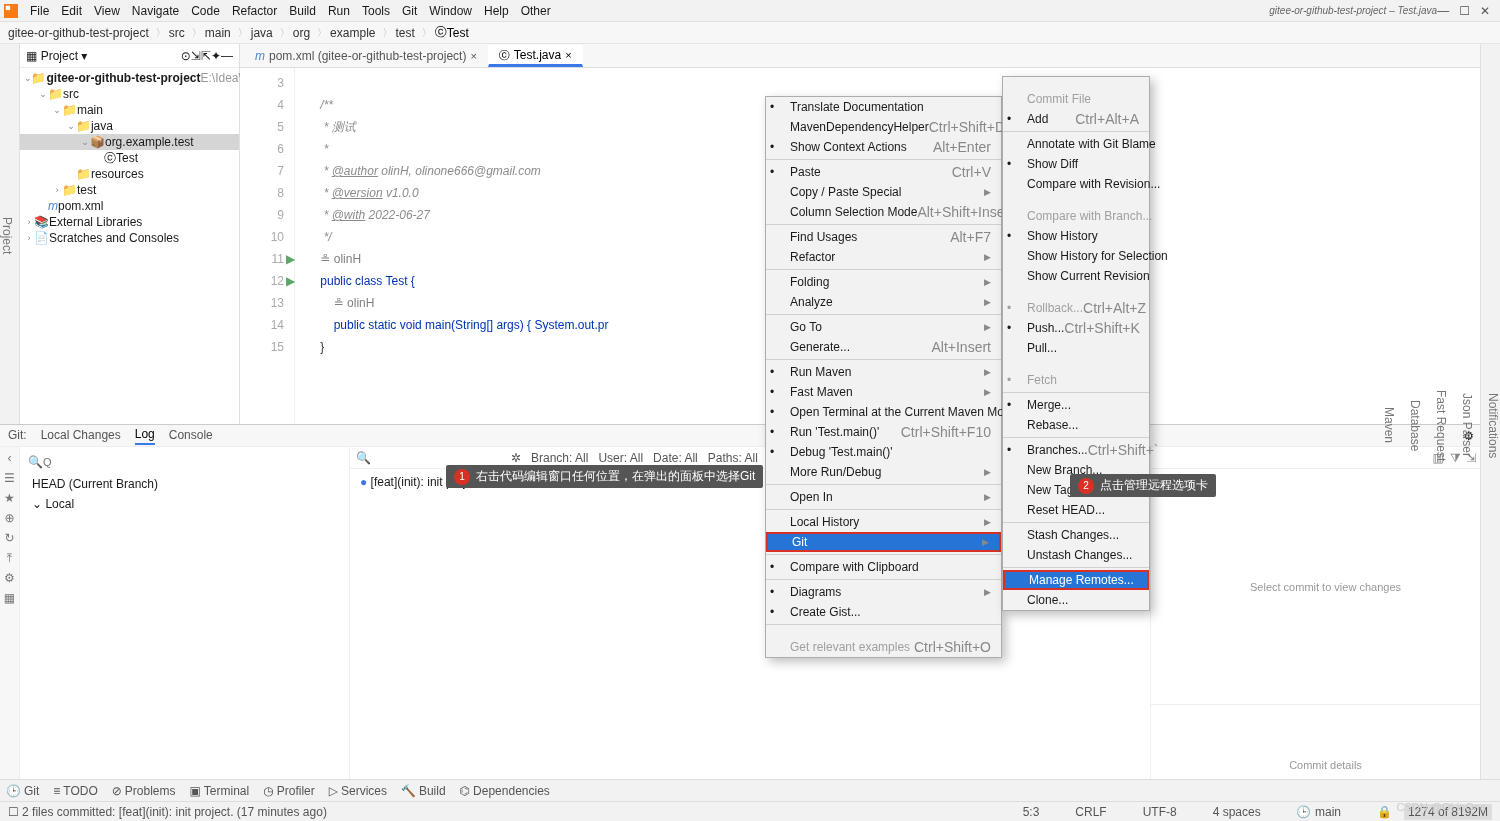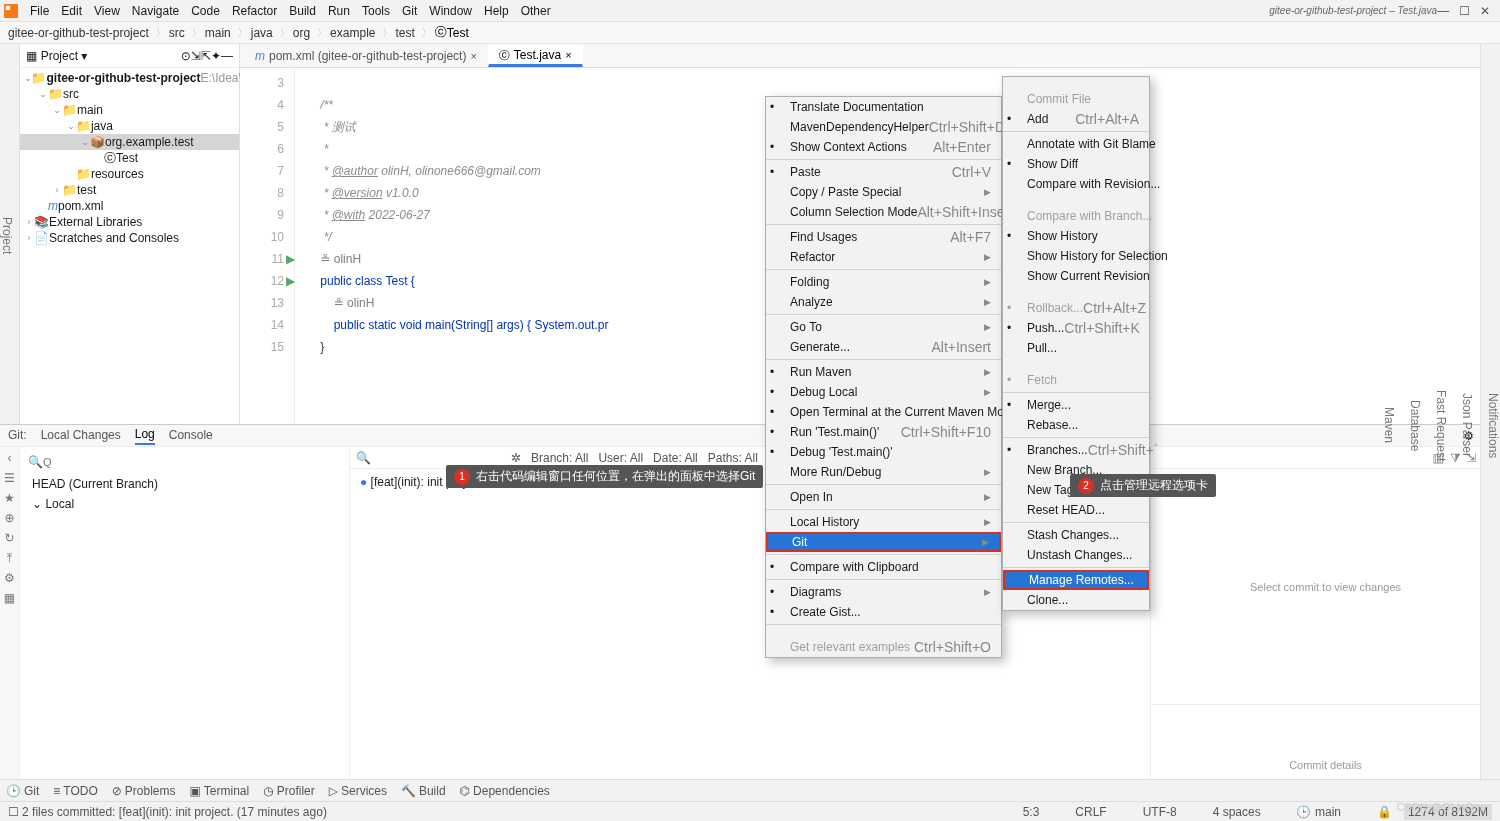--- a/index.html
+++ b/index.html
@@ -323,21 +323,21 @@
       <span class="sc">Alt+Insert</span>
     </div>
     <div class="row sep"></div>
     <div class="row">
       <span class="ic">•</span>
       <span>Run Maven</span>
       <span class="sub">▶</span>
     </div>
     <div class="row">
       <span class="ic">•</span>
-      <span>Debug Local</span>
+      <span>Fast Maven</span>
       <span class="sub">▶</span>
     </div>
     <div class="row">
       <span class="ic">•</span>
       <span>Open Terminal at the Current Maven Module Path</span>
     </div>
     <div class="row">
       <span class="ic">•</span>
       <span>Run 'Test.main()'</span>
       <span class="sc">Ctrl+Shift+F10</span>

